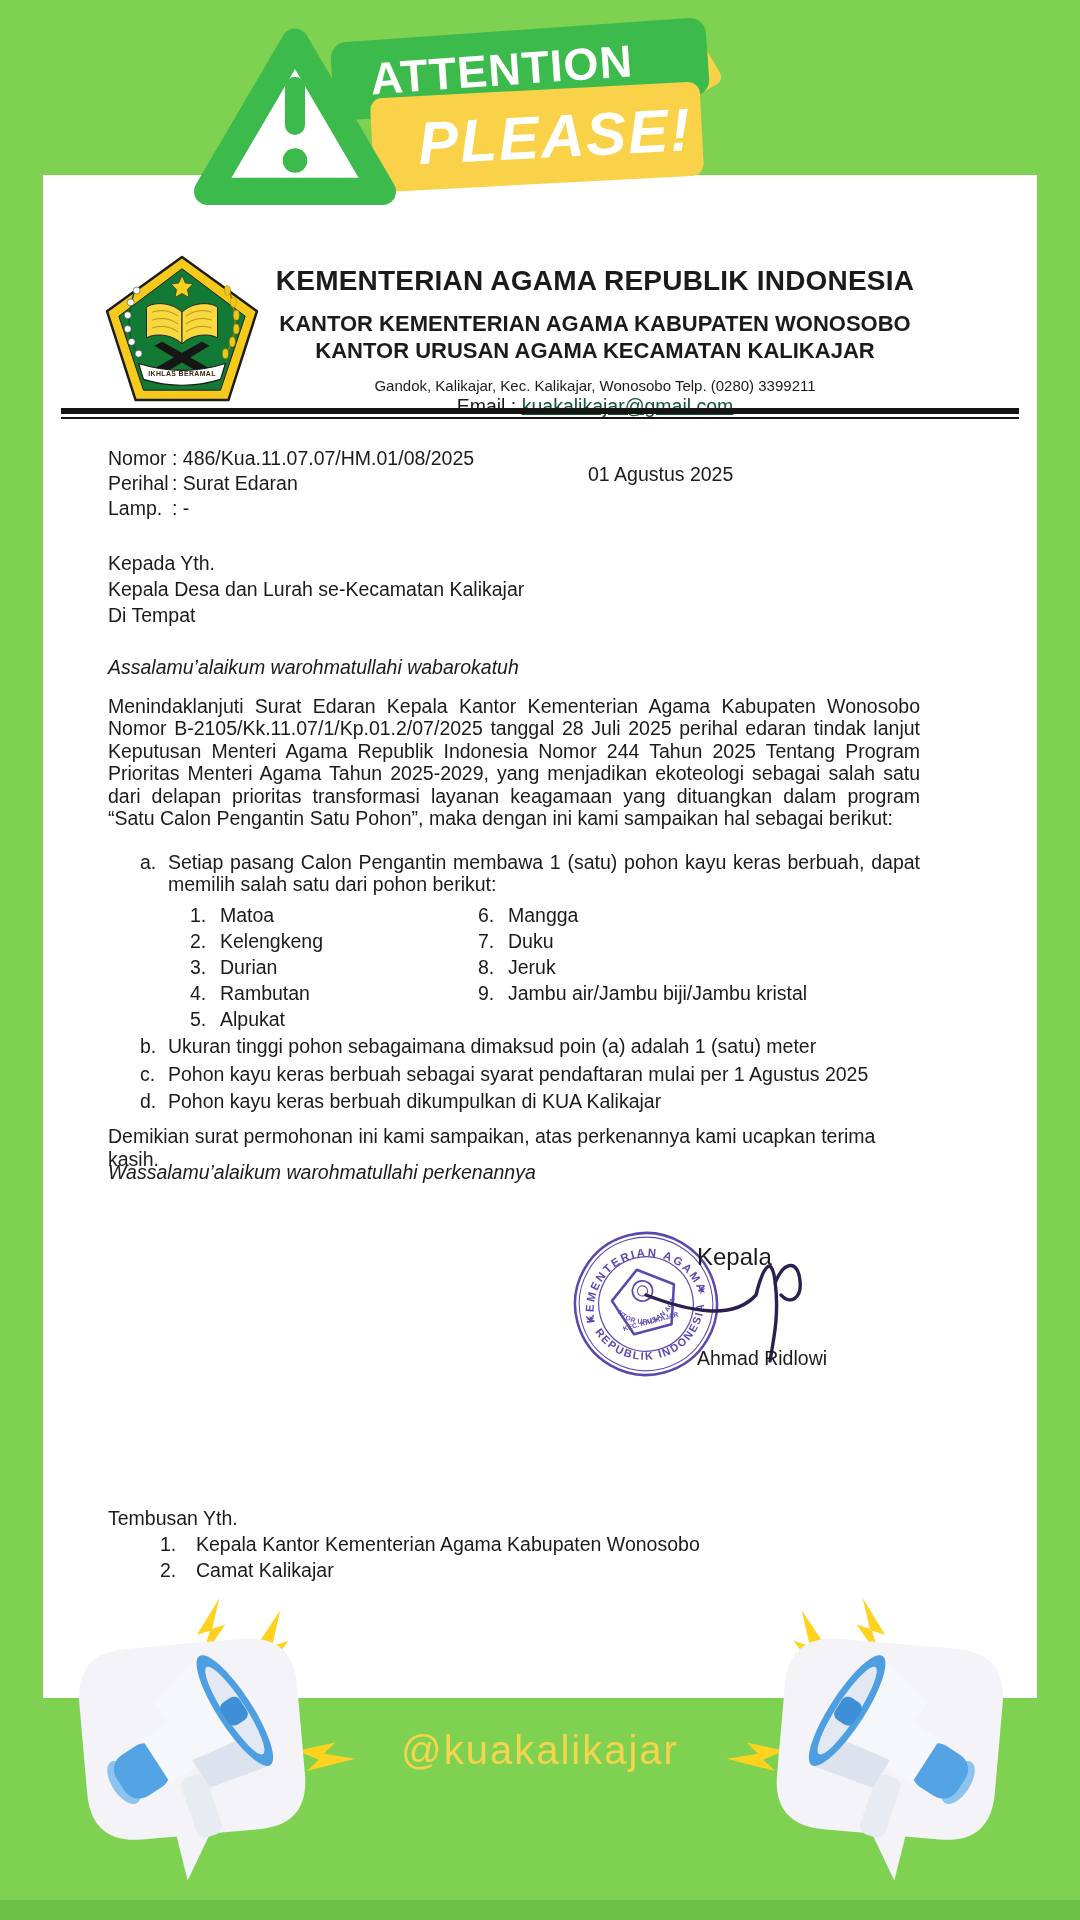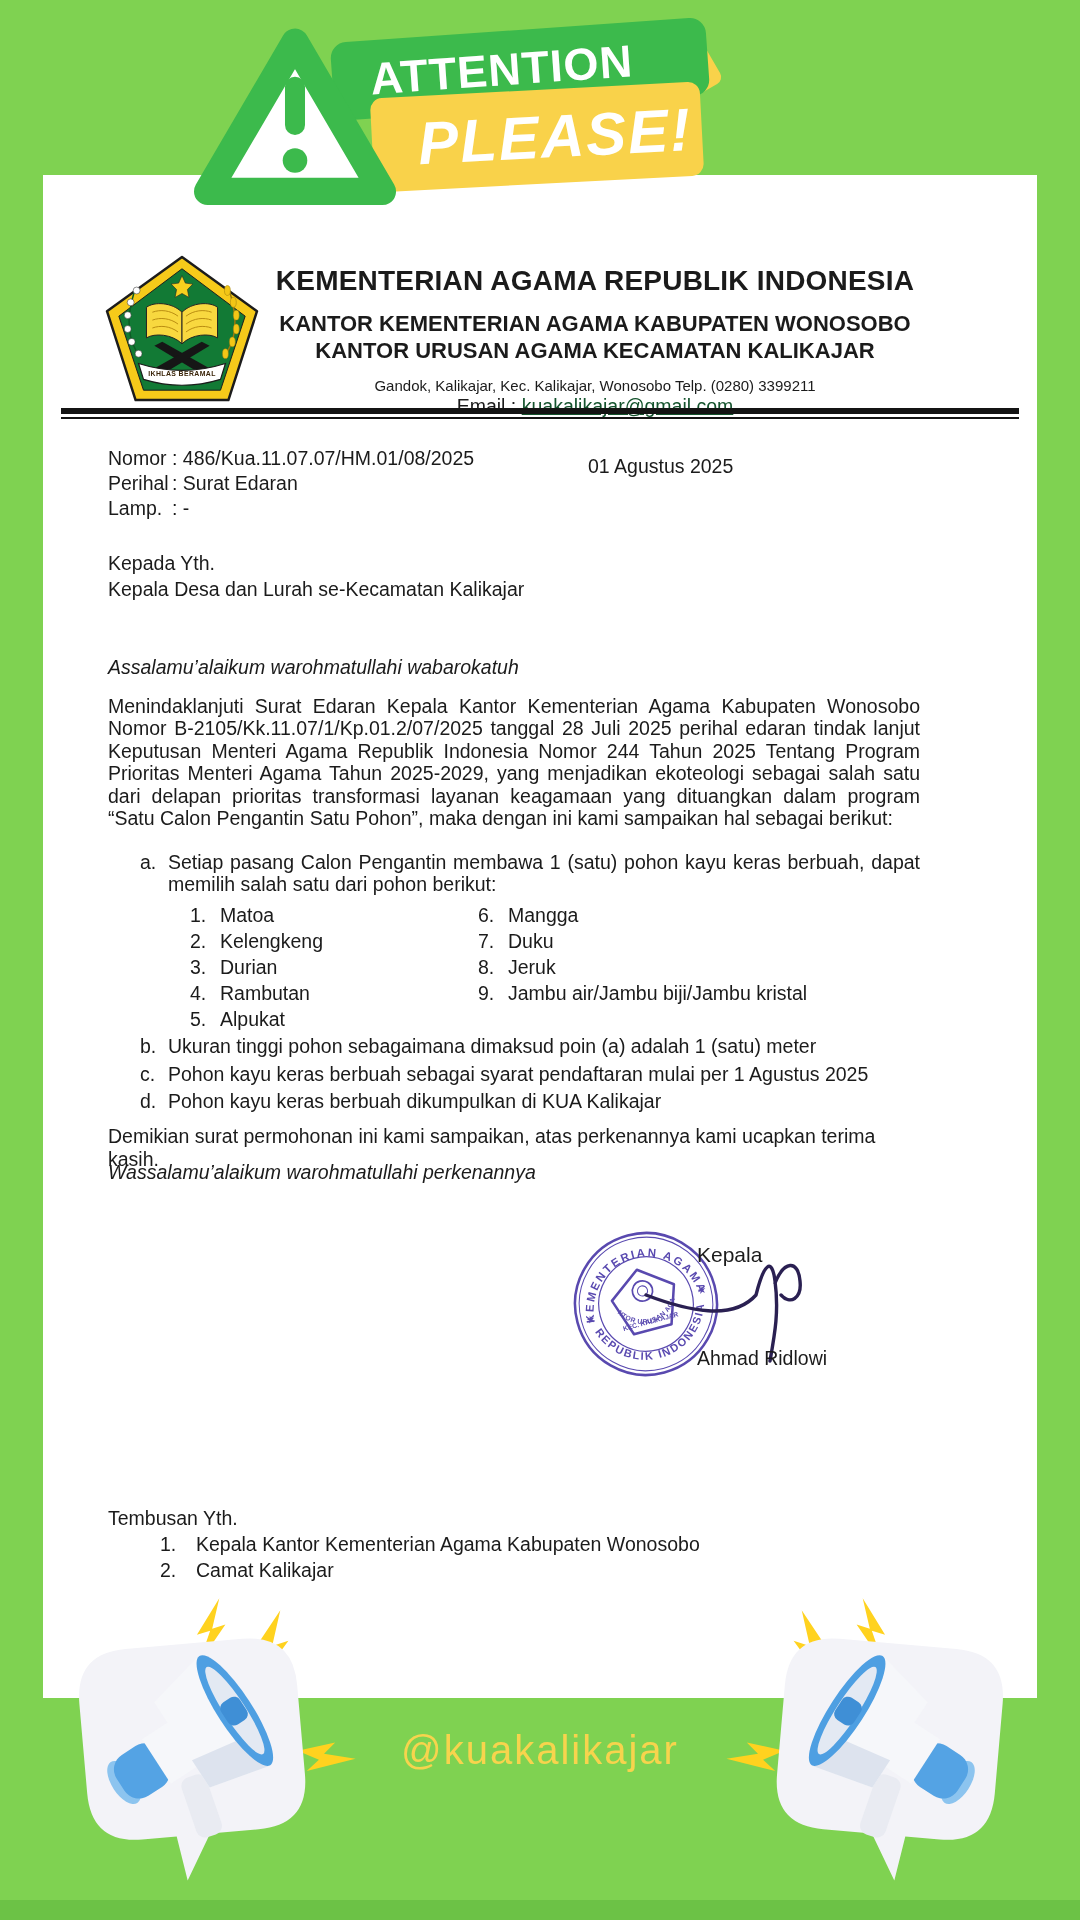--- a/index.html
+++ b/index.html
@@ -25,21 +25,21 @@
   .lh-mail { font-size:19.5px; margin-top:2px; }
   .lh-mail a { color:#14532d; text-decoration:underline; }
 
   .rule { position:absolute; left:18px; right:18px; top:233px; border-top:6px solid #141414; }
   .rule::after { content:""; display:block; margin-top:3px; border-top:2px solid #141414; }
 
   
   .meta { position:absolute; left:65px; top:272px; width:812px; font-size:19.5px; }
   .meta-row { display:flex; height:25px; }
   .meta-label { width:64px; flex:none; }
-  .meta-date { position:absolute; left:480px; top:8px;text-align:right; }
+  .meta-date { position:absolute; left:480px; top:16px;text-align:right; }
 
   .block { position:absolute; left:65px; width:812px; font-size:19.5px; }
   .recipient { top:375px; line-height:26px; }
   .assalam  { top:481px; font-style:italic; }
   .wassalam { top:986px; font-style:italic; }
   .para1    { top:520px; text-align:justify; line-height:22.4px; }
   .closing  { top:950px; }
 
   .list-item { position:absolute; left:97px; width:780px; font-size:19.5px; line-height:22.4px; }
   .li-a { top:676px; text-align:justify; padding-left:28px; }
@@ -48,21 +48,21 @@
   .li-d { top:915px; padding-left:28px; }
   .li-label { position:absolute; left:0; top:0; }
 
   .trees { position:absolute; left:147px; top:729px; width:730px; font-size:19.5px; }
   .tree-row { display:flex; height:26px; }
   .tree-cell { display:flex; }
   .tree-c1 { width:288px; flex:none; }
   .tree-num { width:30px; flex:none; }
 
   
-  .sig-title { position:absolute; left:654px; top:1068px; font-size:21px; z-index:4; }
+  .sig-title { position:absolute; left:654px; top:1068px; font-size:24px; z-index:4; }
   .sig-name  { position:absolute; left:654px; top:1172px; font-size:19.5px; z-index:4; }
   .stamp { position:absolute; left:527px; top:1053px; width:152px; height:152px; opacity:0.92; z-index:2; }
   .signature { position:absolute; left:595px; top:1058px; width:170px; height:140px; z-index:3; }
 
   
   .tembusan { position:absolute; left:65px; top:1330px; width:812px; font-size:19.5px; line-height:26px; }
   .temb-item { display:flex; margin-left:52px; }
   .temb-num { width:36px; flex:none; }
 
   
@@ -152,20 +152,21 @@
     </div>
     <div class="meta-row">
       <span class="meta-label">Lamp.</span>
       <span>: -</span>
     </div>
   </div>
 
   <div class="block recipient">
     <div>Kepada Yth.</div>
     <div>Kepala Desa dan Lurah se-Kecamatan Kalikajar</div>
+    <div>Di Tempat</div>
   </div>
 
   <div class="block assalam">Assalamu’alaikum warohmatullahi wabarokatuh</div>
 
   <div class="block para1">Menindaklanjuti Surat Edaran Kepala Kantor Kementerian Agama Kabupaten Wonosobo Nomor B-2105/Kk.11.07/1/Kp.01.2/07/2025 tanggal 28 Juli 2025 perihal edaran tindak lanjut Keputusan Menteri Agama Republik Indonesia Nomor 244 Tahun 2025 Tentang Program Prioritas Menteri Agama Tahun 2025-2029, yang menjadikan ekoteologi sebagai salah satu dari delapan prioritas transformasi layanan keagamaan yang dituangkan dalam program “Satu Calon Pengantin Satu Pohon”, maka dengan ini kami sampaikan hal sebagai berikut:</div>
 
   <div class="list-item li-a">
     <span class="li-label">a.</span>
     <span>Setiap pasang Calon Pengantin membawa 1 (satu) pohon kayu keras berbuah, dapat memilih salah satu dari pohon berikut:</span>
   </div>

